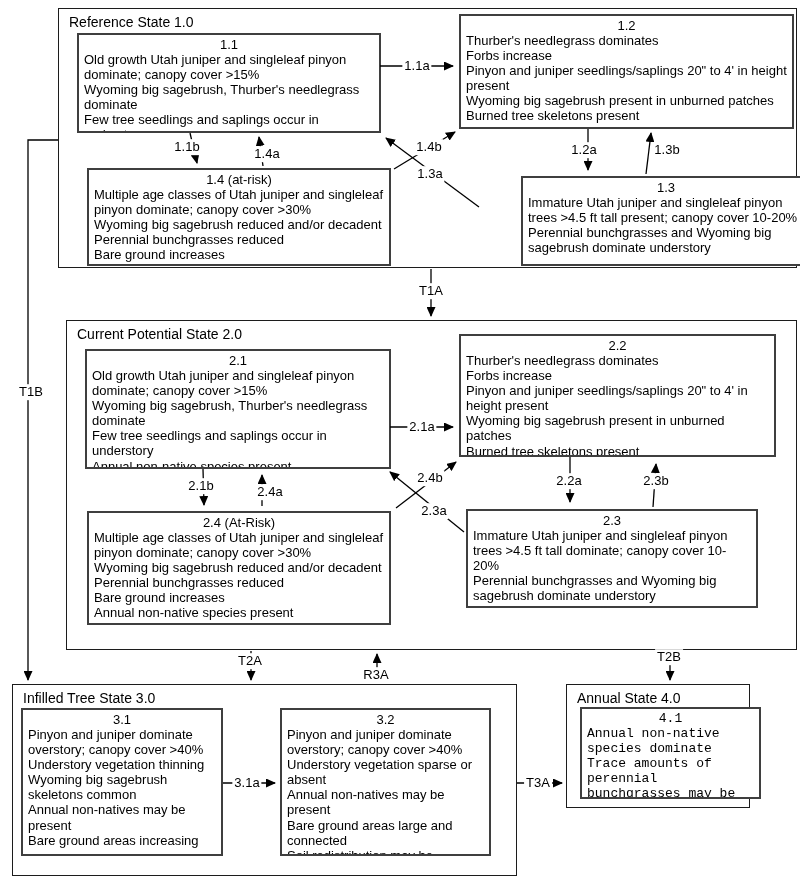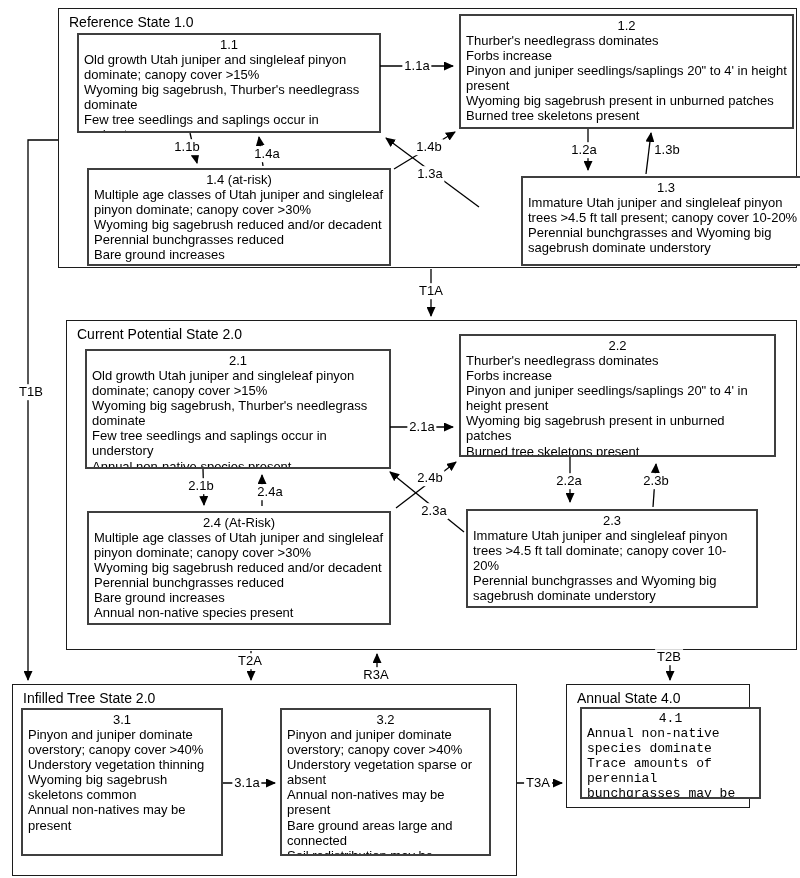--- a/index.html
+++ b/index.html
@@ -86,27 +86,28 @@
       <div class="community" style="left: 20px; top: 190px; width: 304px; height: 114px;">
         <div class="community-number">2.4 (At-Risk)</div>
         <div class="community-line">Multiple age classes of Utah juniper and singleleaf pinyon dominate; canopy cover &gt;30%</div>
         <div class="community-line">Wyoming big sagebrush reduced and/or decadent</div>
         <div class="community-line">Perennial bunchgrasses reduced</div>
         <div class="community-line">Bare ground increases</div>
         <div class="community-line">Annual non-native species present</div>
       </div>
     </div>
     <div class="state" style="left: 12px; top: 684px; width: 505px; height: 192px;">
-      <div class="state-title">Infilled Tree State 2.0</div>
+      <div class="state-title">Infilled Tree State 3.0</div>
       <div class="community" style="left: 8px; top: 23px; width: 202px; height: 148px;">
         <div class="community-number">3.1</div>
         <div class="community-line">Pinyon and juniper dominate overstory; canopy cover &gt;40%</div>
         <div class="community-line">Understory vegetation thinning</div>
         <div class="community-line">Wyoming big sagebrush skeletons common</div>
         <div class="community-line">Annual non-natives may be present</div>
+        <div class="community-line">Bare ground areas increasing</div>
       </div>
       <div class="community" style="left: 267px; top: 23px; width: 211px; height: 148px;">
         <div class="community-number">3.2</div>
         <div class="community-line">Pinyon and juniper dominate overstory; canopy cover &gt;40%</div>
         <div class="community-line">Understory vegetation sparse or absent</div>
         <div class="community-line">Annual non-natives may be present</div>
         <div class="community-line">Bare ground areas large and connected</div>
         <div class="community-line">Soil redistribution may be extensive</div>
       </div>
     </div>

